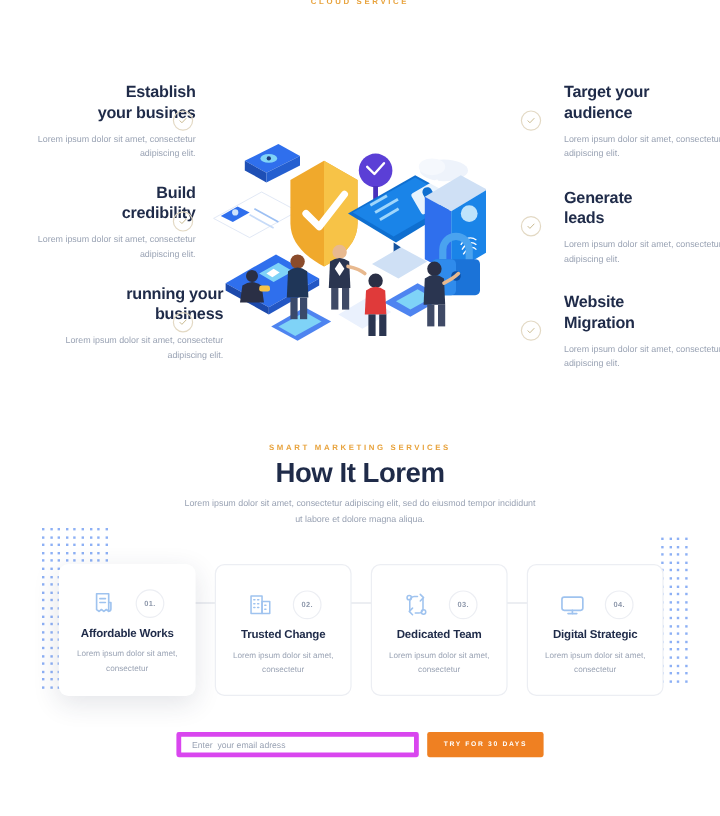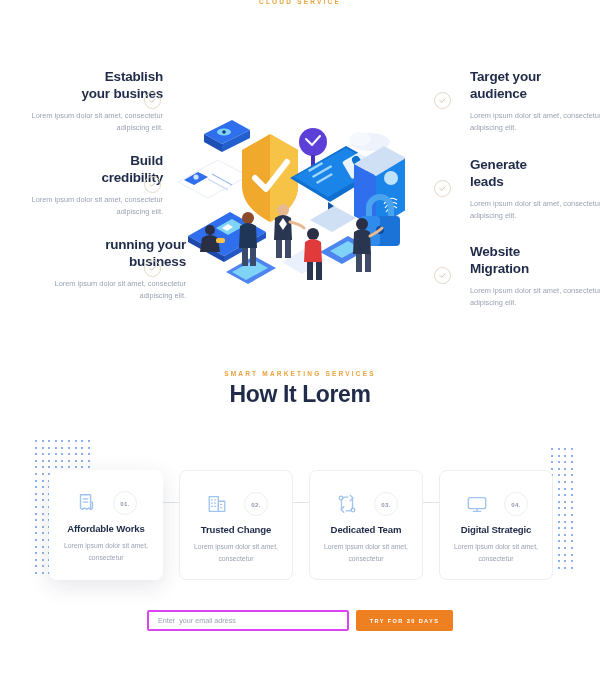--- a/index.html
+++ b/index.html
@@ -110,21 +110,21 @@
     position:absolute; height:1px; background:#dfe3ea;
   }
   .conn-dot {
     position:absolute; width:3px; height:3px; border-radius:50%; background:#c9cfdb;
   }
 
   
   .form-row { position:absolute; top:610px; left:147px; width:306px; height:21px; }
   .email-input {
     position:absolute; left:0; top:0; width:202px; height:21px;
-    border:2px solid #d946ef; border-radius:2px; background:#fff;
+    border:4px solid #d946ef; border-radius:2px; background:#fff;
     font-family:"Liberation Sans", sans-serif;
     font-size:7.2px; color:#555f73; padding:0 9px;
     outline:none;
   }
   .email-input::placeholder { color:#9aa3b4; }
   .cta-btn {
     position:absolute; left:209px; top:0; width:97px; height:21px;
     background:#ef8022; border:none; border-radius:2px;
     color:#fff; font-size:5.6px; font-weight:700; letter-spacing:1.4px;
     font-family:"Liberation Sans", sans-serif;
@@ -310,20 +310,21 @@
         <path d="M184,120 q8,-6 16,0 l1,22 h-18 z" fill="#2a3550"></path>
         <rect x="186" y="142" width="6" height="18" fill="#3f4a66"></rect>
         <rect x="195" y="142" width="6" height="18" fill="#3f4a66"></rect>
         <path d="M200,124 q8,-4 12,-8" stroke="#e8b98f" stroke-width="3" fill="none" stroke-linecap="round"></path>
       </g>
     </svg>
   </div>
 
   <div class="eyebrow sec2-eyebrow">SMART MARKETING SERVICES</div>
   <h2 class="sec2-title">How It Lorem</h2>
+  <p class="sec2-sub">Lorem ipsum dolor sit amet, consectetur adipiscing elit, sed do eiusmod tempor incididunt ut labore et dolore magna aliqua.</p>
 
   <div class="dots" style="left:35px; top:440px; width:62px; height:140px;" id="dotsLeft">
       <i style="left: 0px; top: 0px; opacity: 0.55;"></i>
       <i style="left: 6.6px; top: 0px; opacity: 0.55;"></i>
       <i style="left: 13.2px; top: 0px; opacity: 0.55;"></i>
       <i style="left: 19.8px; top: 0px; opacity: 0.55;"></i>
       <i style="left: 26.4px; top: 0px; opacity: 0.55;"></i>
       <i style="left: 33px; top: 0px; opacity: 0.55;"></i>
       <i style="left: 39.6px; top: 0px; opacity: 0.55;"></i>
       <i style="left: 46.2px; top: 0px; opacity: 0.55;"></i>

